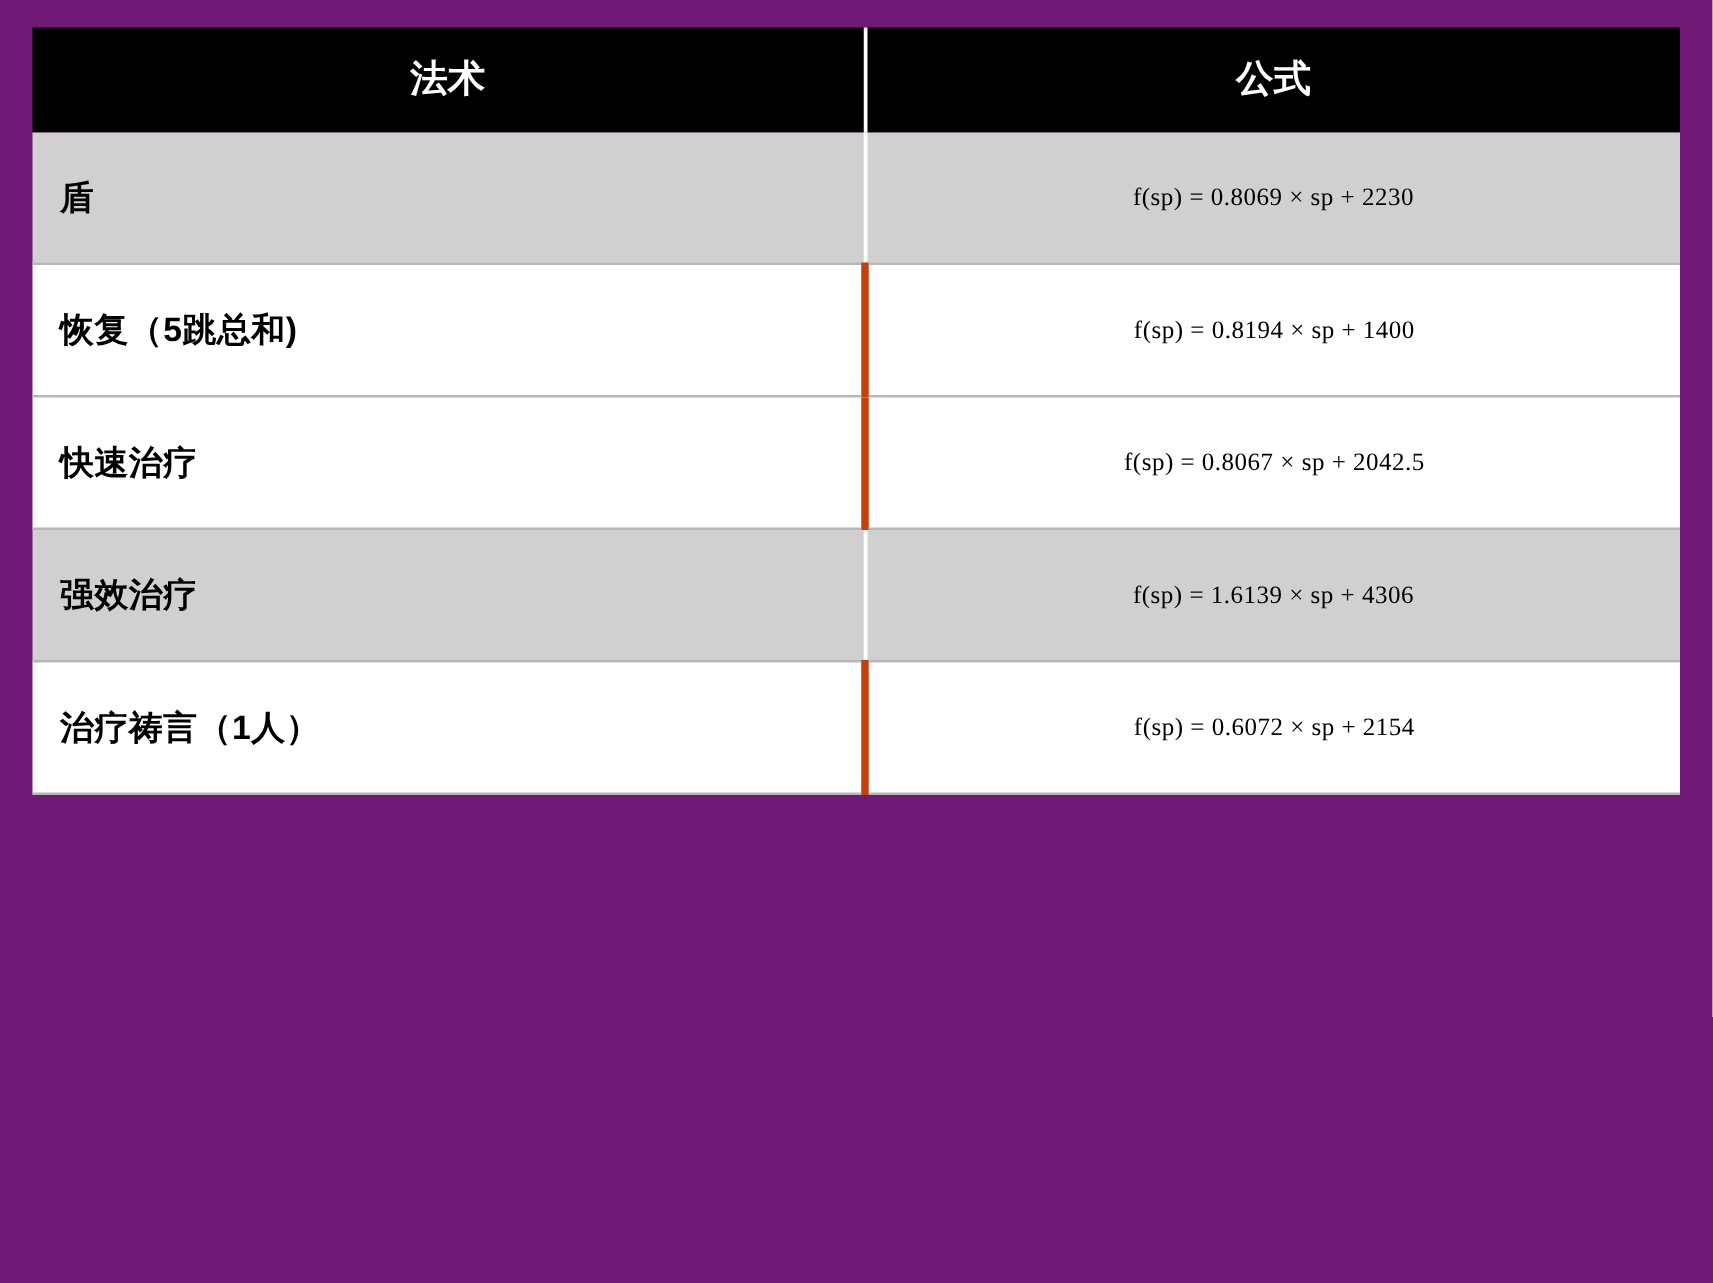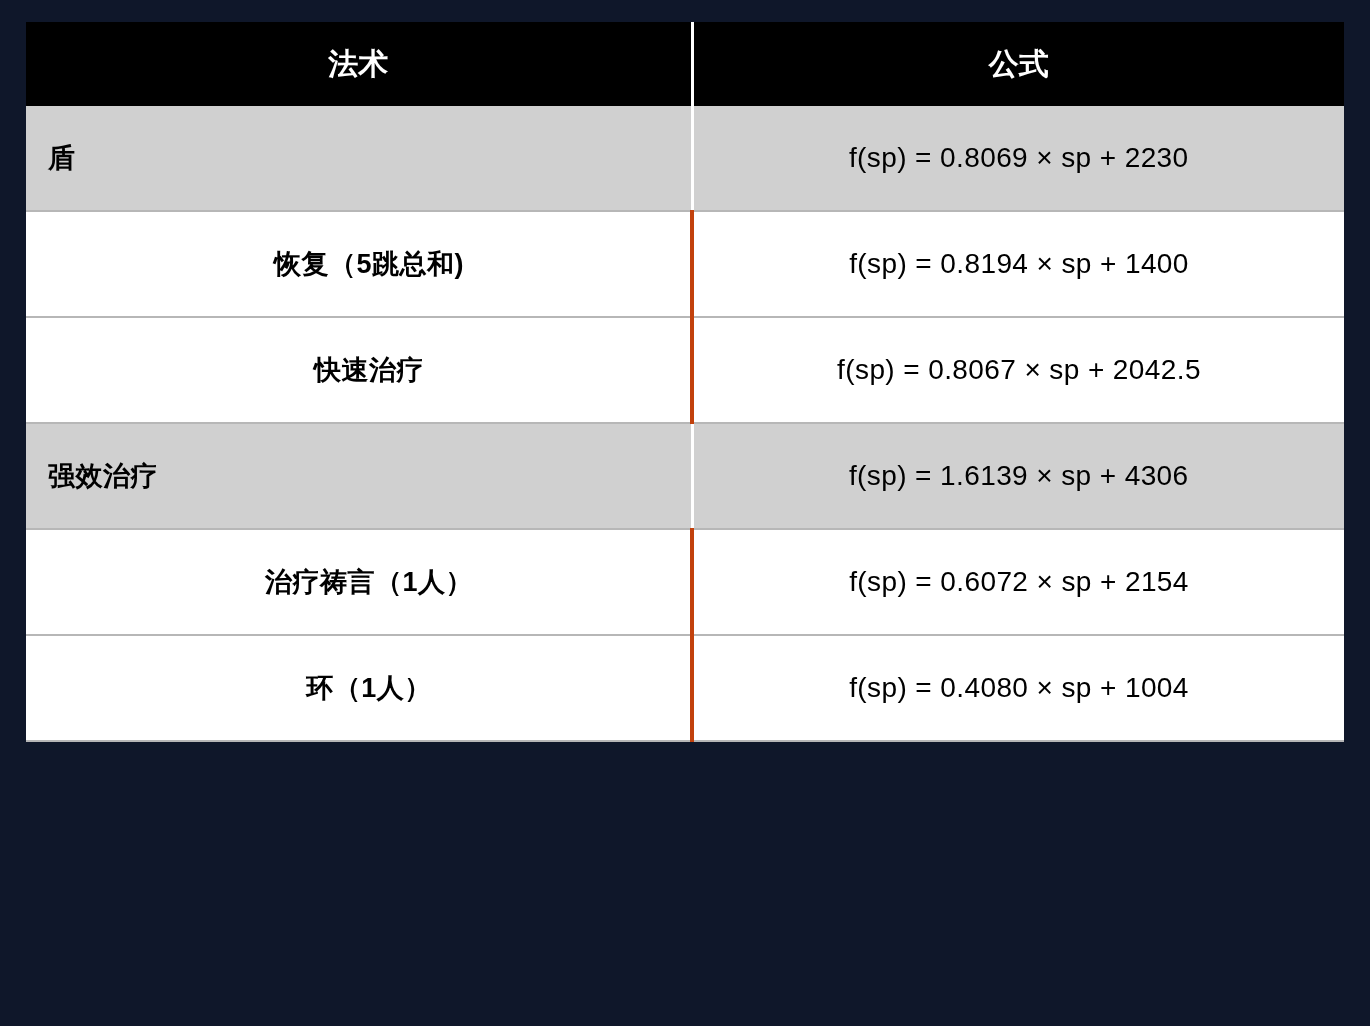--- a/index.html
+++ b/index.html
@@ -10,21 +10,21 @@
   body {
     width: 1370px;
     height: 1026px;
     font-family: "Liberation Sans", sans-serif;
     overflow: hidden;
   }
   .page {
     position: relative;
     width: 1370px;
     height: 1026px;
-    background: #0f172a;
+    background: #701a75;
     box-sizing: border-box;
   }
   .table-wrap {
     position: absolute;
     left: 26px;
     top: 22px;
     width: 1318px;
   }
   table.spell-table {
     width: 1318px;
@@ -61,28 +61,28 @@
   }
   tbody tr td.cell-name {
     text-align: left;
     padding-left: 22px;
     font-weight: bold;
     letter-spacing: 0.5px;
     border-right: 3px solid #ffffff;
   }
   tbody tr td.cell-formula {
     text-align: center;
-    font-family: Liberation Sans, sans-serif;
-    font-size: 28px;
+    font-family: Liberation Serif, serif;
+    font-size: 20px;
     letter-spacing: 0.4px;
   }
   tbody tr.shaded td { background: #d0d0d0; }
   tbody tr.plain td { background: #ffffff; }
 
-  tbody tr.plain td.cell-name { border-right: 4px solid #c2410c; text-align: center; }
+  tbody tr.plain td.cell-name { border-right: 6px solid #c2410c; }
   tbody tr.shaded td.cell-name { border-right: 3px solid #ffffff; }
 </style>
 </head>
 <body>
 
 <div class="page">
   <div class="table-wrap">
     <table class="spell-table">
       <colgroup>
         <col class="col-name">
@@ -108,20 +108,16 @@
           <td class="cell-formula">f(sp) = 0.8067 × sp + 2042.5</td>
         </tr>
         <tr class="shaded">
           <td class="cell-name">强效治疗</td>
           <td class="cell-formula">f(sp) = 1.6139 × sp + 4306</td>
         </tr>
         <tr class="plain">
           <td class="cell-name">治疗祷言（1人）</td>
           <td class="cell-formula">f(sp) = 0.6072 × sp + 2154</td>
         </tr>
-        <tr class="plain">
-          <td class="cell-name">环（1人）</td>
-          <td class="cell-formula">f(sp) = 0.4080 × sp + 1004</td>
-        </tr>
       </tbody>
     </table>
   </div>
 </div>
 
 </body></html>

